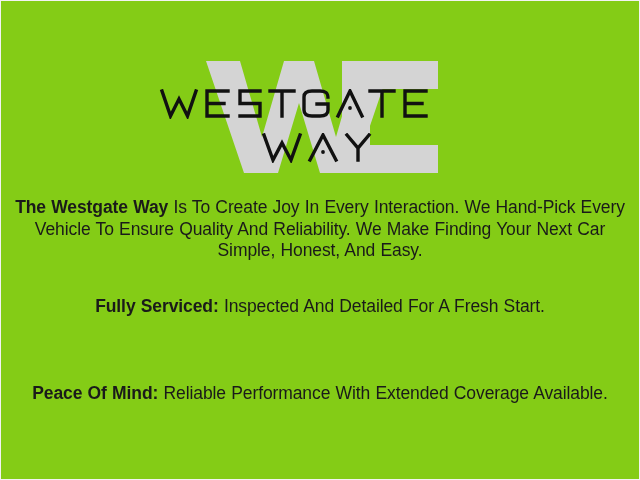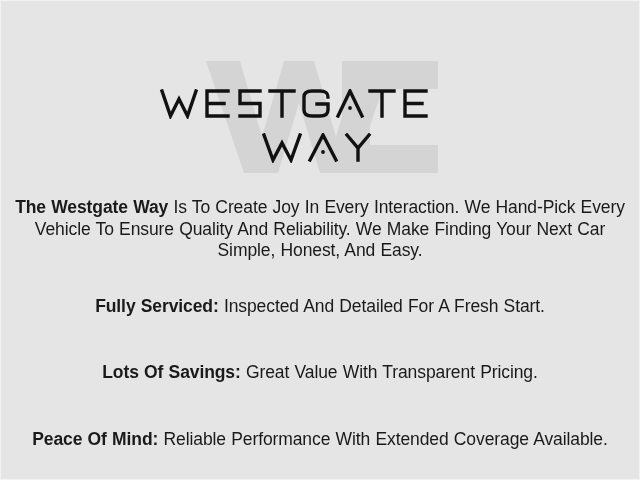--- a/index.html
+++ b/index.html
@@ -10,21 +10,21 @@
   }
   body {
     font-family: "Liberation Sans", sans-serif;
   }
 
   .card {
     position: relative;
     width: 640px;
     height: 480px;
     box-sizing: border-box;
-    background: #e5e5e5;
+    background: #84cc16;
     border: 1px solid #f2f2f2;
     overflow: hidden;
   }
 
   
   .logo-block {
     position: relative;
     width: 100%;
     height: 180px;
   }
@@ -177,21 +177,20 @@
   <div class="copy">
 
     <p class="para"><span class="lead">The Westgate Way</span><span> Is To Create Joy In Every Interaction. We Hand-Pick Every Vehicle To Ensure Quality And Reliability. We Make Finding Your Next Car Simple, Honest, And Easy.</span></p>
 
     <div class="spacer gap-intro"></div>
 
     <p class="feature"><span class="lead">Fully Serviced:</span><span> Inspected And Detailed For A Fresh Start.</span></p>
 
     <div class="spacer gap-feat"></div>
 
-    <p class="feature"><span class="lead">Lots Of Savings:</span><span> Great Value With Transparent Pricing.</span></p>
 
     <div class="spacer gap-feat"></div>
 
     <p class="feature"><span class="lead">Peace Of Mind:</span><span> Reliable Performance With Extended Coverage Available.</span></p>
 
   </div>
 
 </div>
 
 </body></html>

